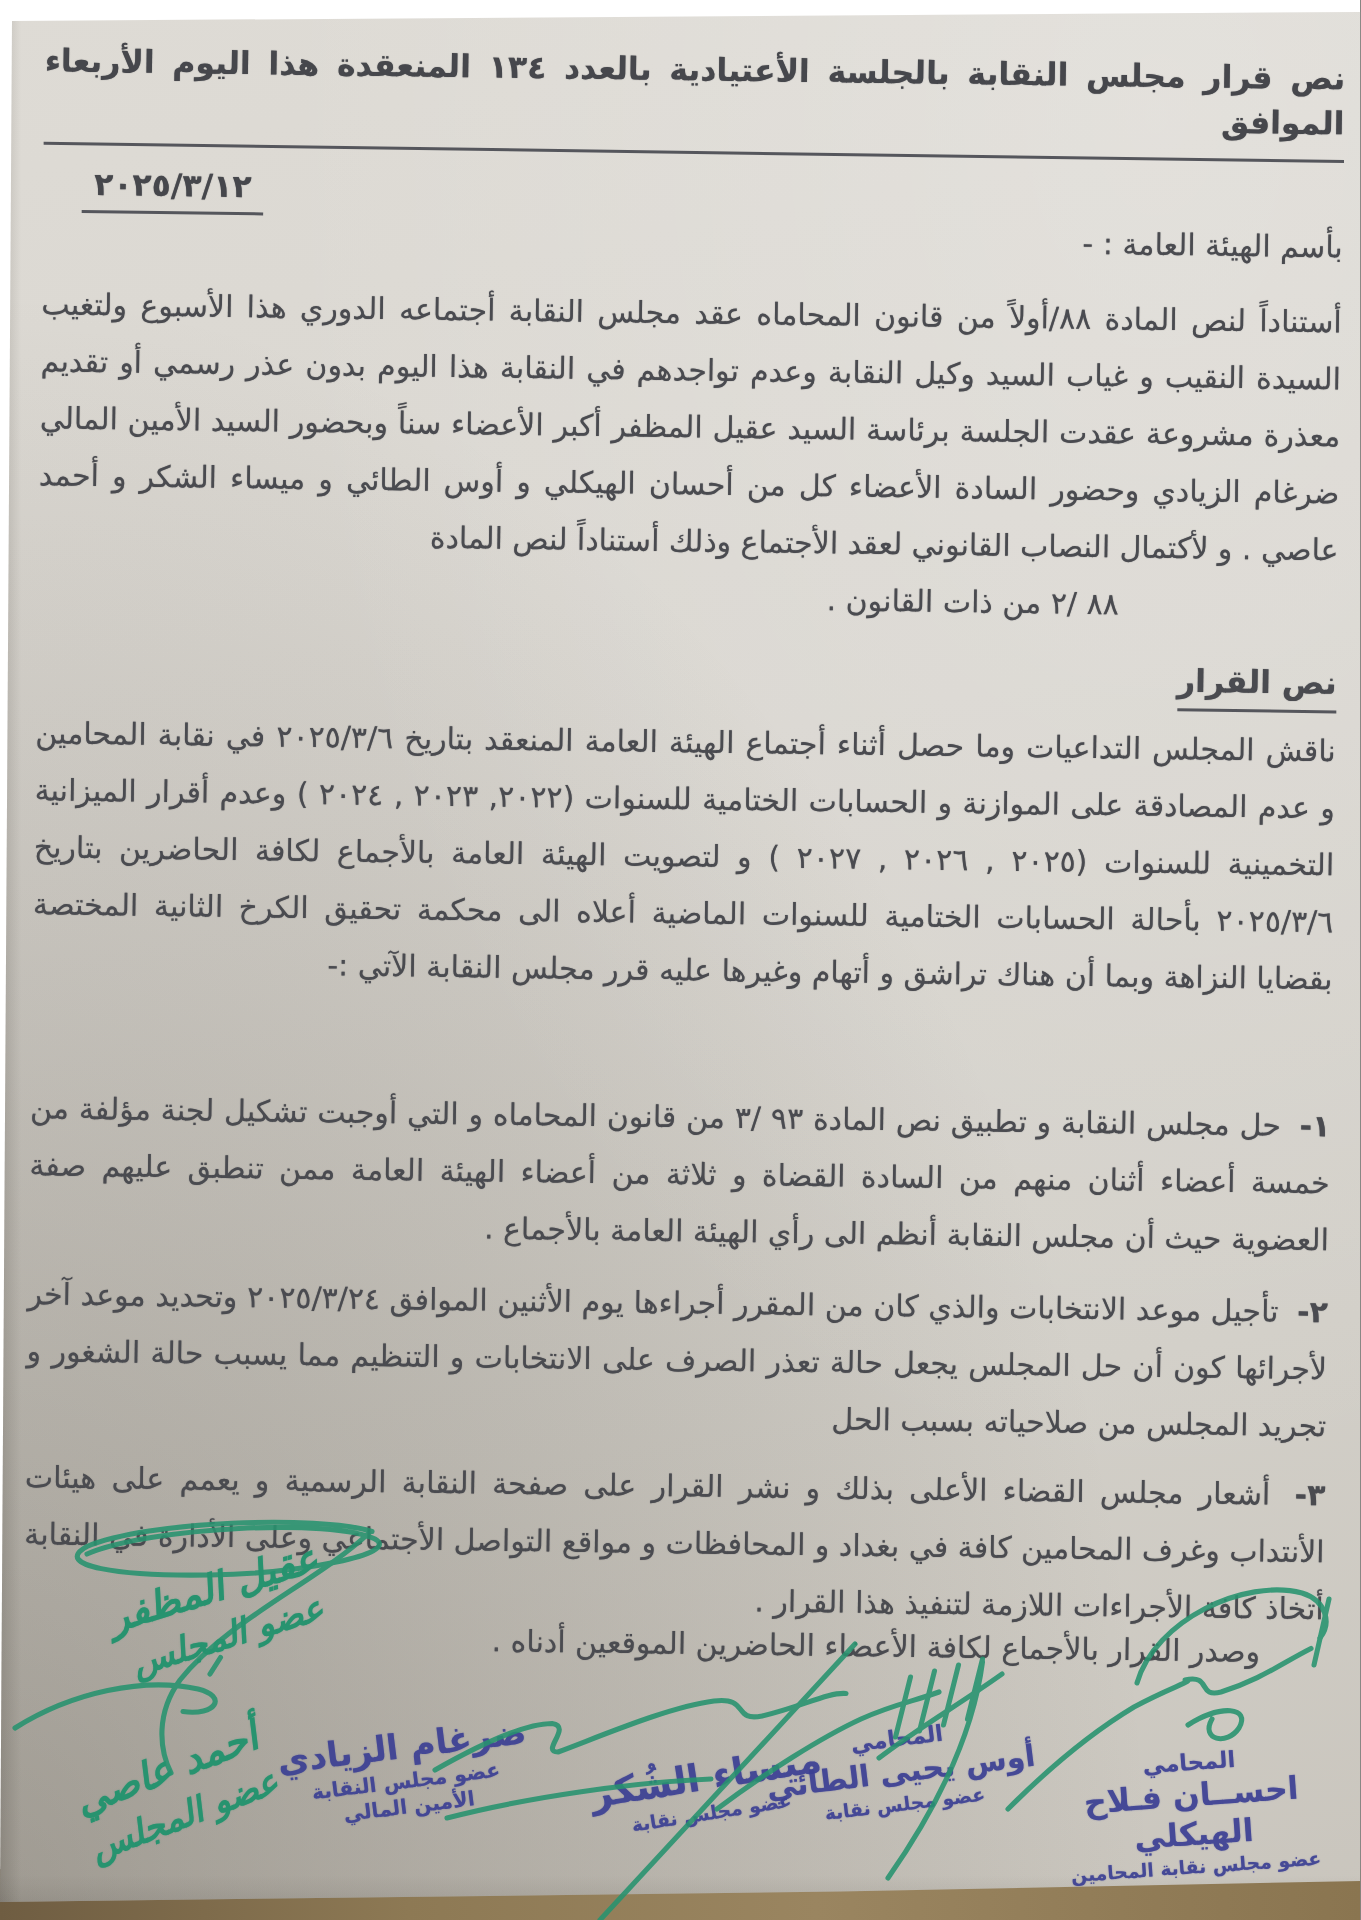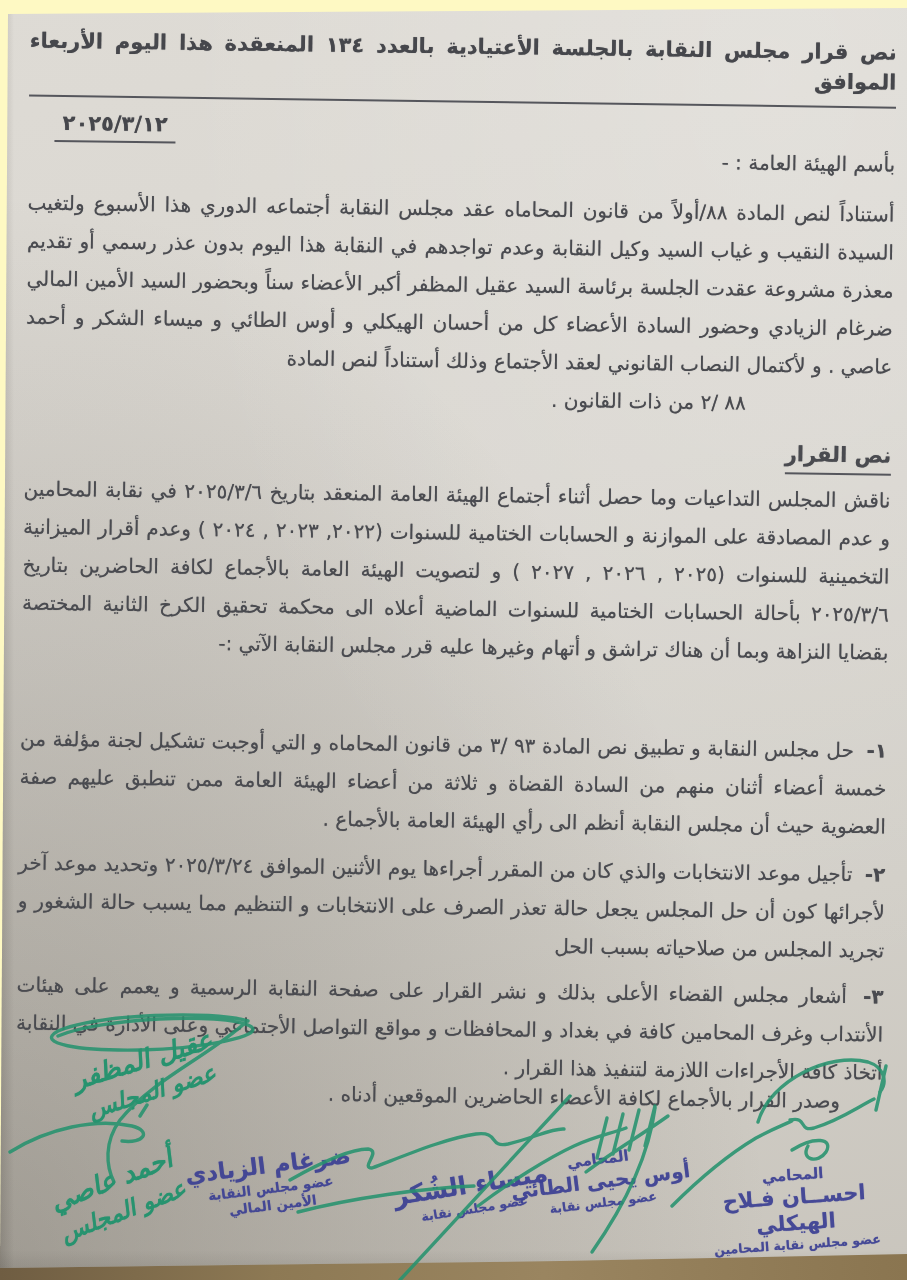--- a/index.html
+++ b/index.html
@@ -1,18 +1,18 @@
 <!DOCTYPE html>
 <html lang="ar"><head>
 <meta charset="utf-8">
 <style>
   html,body{margin:0;padding:0;background:#2a2622;}
   .photo{
     position:relative;width:907px;height:1280px;overflow:hidden;
-    background:#fef9c3;
+    background:#ffffff;
     font-family:"DejaVu Sans",sans-serif;
   }
   .table-strip{
     position:absolute;left:0;right:0;bottom:0;height:34px;
     background:linear-gradient(90deg,#6f5d42 0%,#8d7954 30%,#9a8560 60%,#8a7550 100%);
   }
   .paper{
     position:absolute;inset:0;z-index:1;
     clip-path:polygon(8px 14px,907px 8px,907px 1254px,560px 1261px,0px 1268px);
     background:

